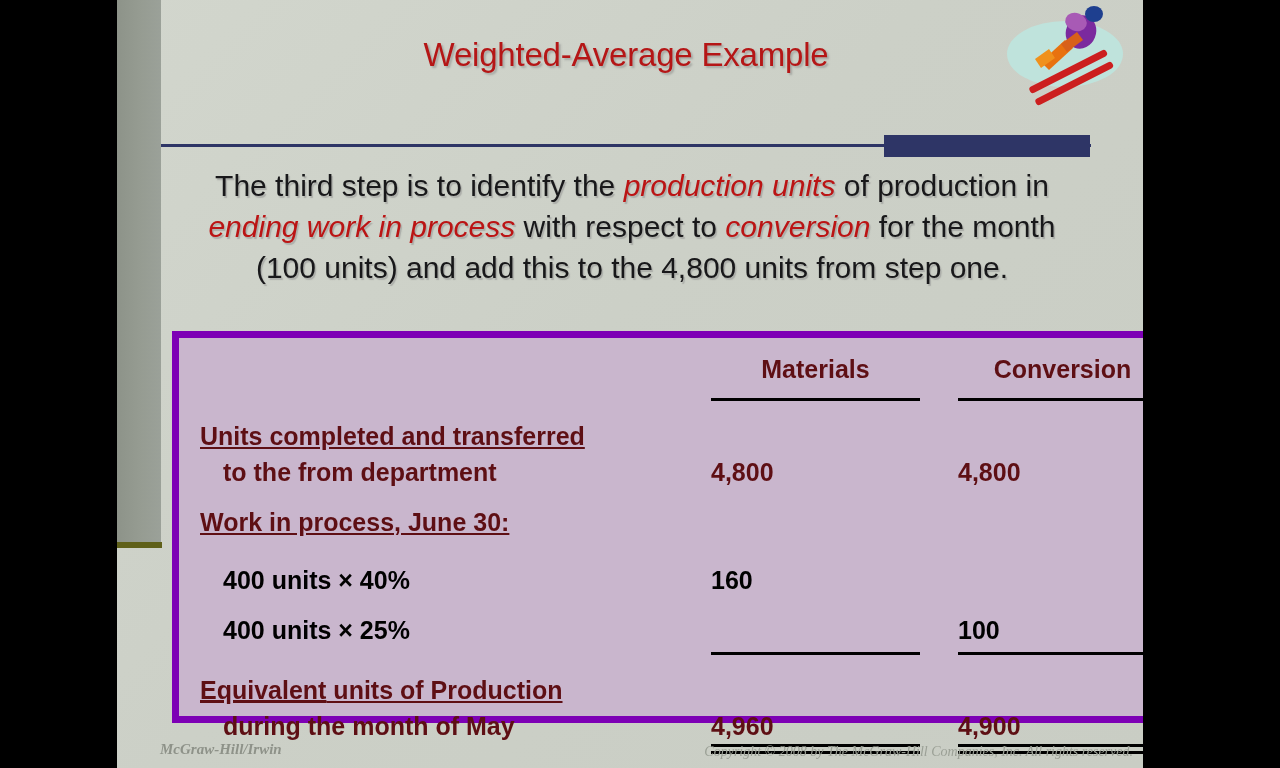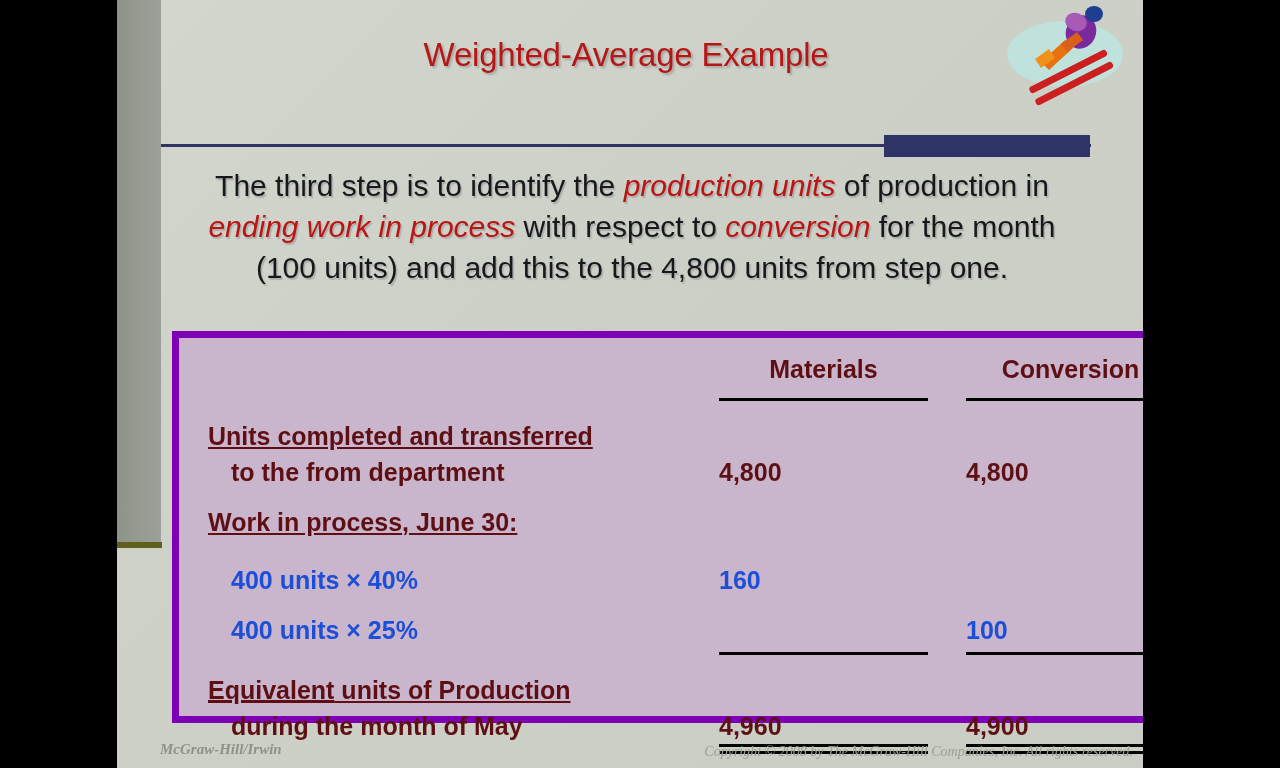--- a/index.html
+++ b/index.html
@@ -124,21 +124,21 @@
     box-sizing: border-box;
   }
   .panel-inner {
     position: relative;
     width: 100%;
     height: 100%;
   }
 
   .tbl {
     position: absolute;
-    left: 8px;
+    left: 0;
     top: 0;
     width: 100%;
     border-collapse: collapse;
     font-size: 25px;
     font-weight: bold;
     color: #5e0f14;
     table-layout: fixed;
   }
   .tbl td, .tbl th {
     padding: 0;
@@ -170,21 +170,21 @@
   }
   .rule-dbl2 {
     height: 3px;
     background: #000000;
   }
 
   .lbl    { text-align: left; padding-left: 21px !important; height: 36px; text-decoration: underline; }
   .lbl-in { text-align: left; padding-left: 44px !important; height: 36px; }
   .num    { text-align: left; padding-right: 6px !important; height: 36px; }
 
-  .red { color: #1d4ed8; }
+  .red { color: #000000; }
   .u-part { text-decoration: underline; text-decoration-thickness: 2px; }
 
   .spacer-sm { height: 14px; }
   .spacer-md { height: 22px; }
 
   
   .footer-left {
     position: absolute;
     left: 13px;
     top: 741px;

